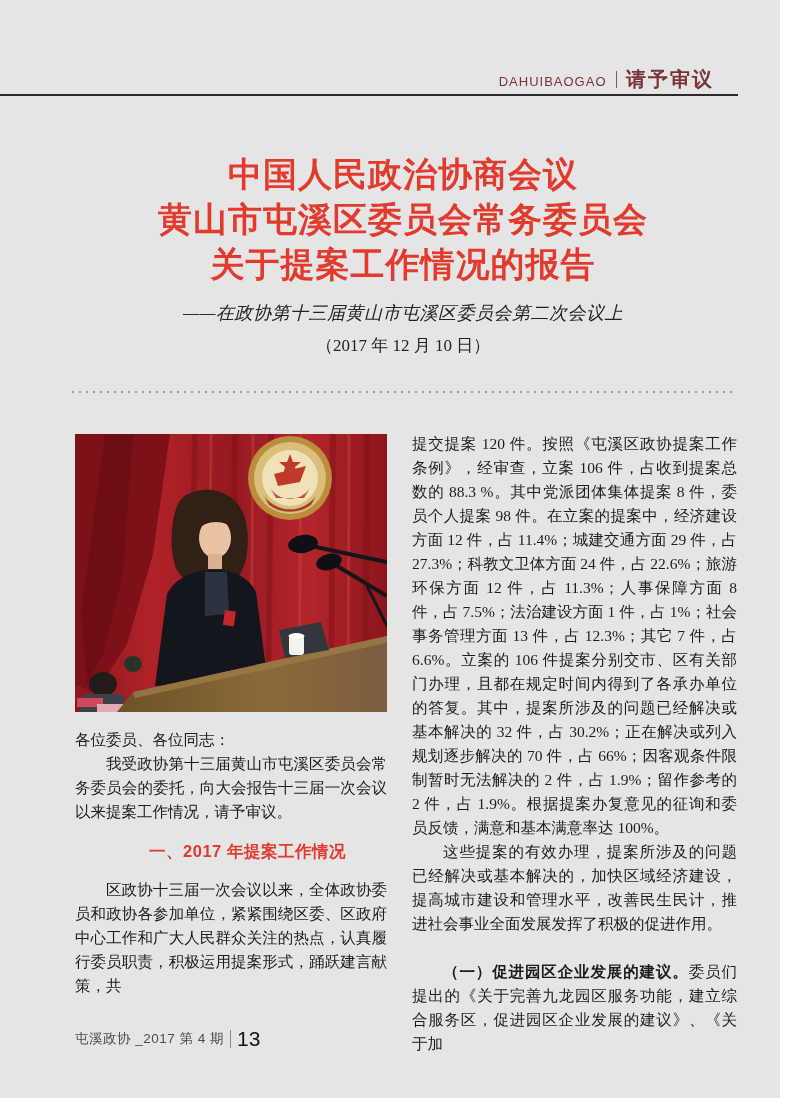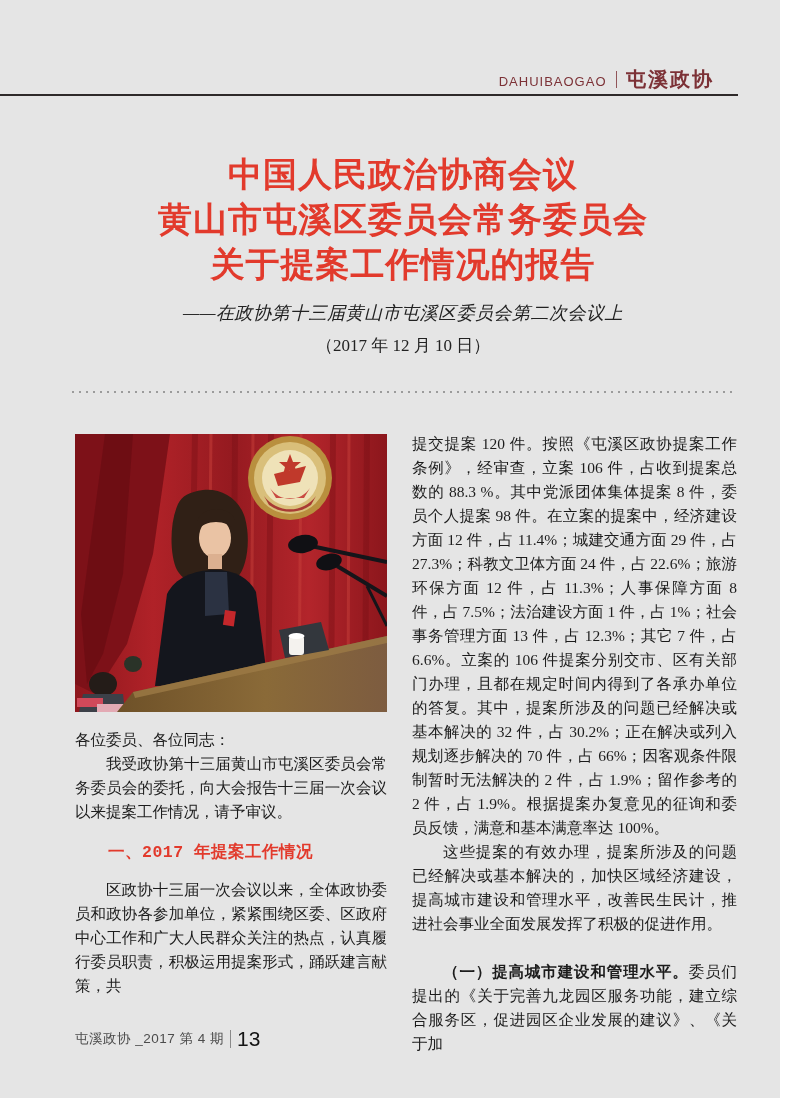--- a/index.html
+++ b/index.html
@@ -42,22 +42,22 @@
   .columns{
     position:absolute;left:75px;top:432px;width:662px;
     display:grid;grid-template-columns:312px 325px;column-gap:25px;
   }
   .col p{margin:0;font-size:15.5px;line-height:24px;text-align:justify;color:var(--body-ink);}
   .indent{text-indent:2em;}
   .photo{margin:2px 0 16px;width:312px;height:278px;display:block;}
   .photo svg{display:block;}
   .section-heading{
     margin:17px 0 15px;padding-left:2em;
-    font-family:Liberation Mono, monospace;
-    font-size:16.5px;font-weight:700;color:var(--accent-red);letter-spacing:.5px;
+    font-family:Liberation Sans, sans-serif;
+    font-size:16.5px;font-weight:700;color:var(--accent-red);letter-spacing:.5px;text-align:center;
   }
   .gap-top{margin-top:24px !important;}
   .sub-heading{
     font-family:"Liberation Sans","DejaVu Sans",sans-serif;
     font-weight:700;color:var(--body-ink);
   }
   
   .page-footer{
     position:absolute;top:1028px;left:75px;width:662px;
     text-align:right;display:flex;align-items:center;gap:6px;
@@ -73,21 +73,21 @@
   }
 </style>
 </head>
 <body>
 
 <div class="page">
 
   <div class="masthead">
     <span class="eyebrow">DAHUIBAOGAO</span>
     <span class="vbar"></span>
-    <span class="section">屯溪政协</span>
+    <span class="section">请予审议</span>
   </div>
   <div class="header-rule"></div>
 
   <section class="title-block">
     <h1>
       <div>中国人民政治协商会议</div>
       <div>黄山市屯溪区委员会常务委员会</div>
       <div>关于提案工作情况的报告</div>
     </h1>
     <p class="subtitle">——在政协第十三届黄山市屯溪区委员会第二次会议上</p>
@@ -180,21 +180,21 @@
       </figure>
       <p class="salutation">各位委员、各位同志：</p>
       <p class="indent">我受政协第十三届黄山市屯溪区委员会常务委员会的委托，向大会报告十三届一次会议以来提案工作情况，请予审议。</p>
       <h2 class="section-heading">一、2017 年提案工作情况</h2>
       <p class="indent">区政协十三届一次会议以来，全体政协委员和政协各参加单位，紧紧围绕区委、区政府中心工作和广大人民群众关注的热点，认真履行委员职责，积极运用提案形式，踊跃建言献策，共</p>
     </div>
 
     <div class="col">
       <p>提交提案 120 件。按照《屯溪区政协提案工作条例》，经审查，立案 106 件，占收到提案总数的 88.3 %。其中党派团体集体提案 8 件，委员个人提案 98 件。在立案的提案中，经济建设方面 12 件，占 11.4%；城建交通方面 29 件，占 27.3%；科教文卫体方面 24 件，占 22.6%；旅游环保方面 12 件，占 11.3%；人事保障方面 8 件，占 7.5%；法治建设方面 1 件，占 1%；社会事务管理方面 13 件，占 12.3%；其它 7 件，占 6.6%。立案的 106 件提案分别交市、区有关部门办理，且都在规定时间内得到了各承办单位的答复。其中，提案所涉及的问题已经解决或基本解决的 32 件，占 30.2%；正在解决或列入规划逐步解决的 70 件，占 66%；因客观条件限制暂时无法解决的 2 件，占 1.9%；留作参考的 2 件，占 1.9%。根据提案办复意见的征询和委员反馈，满意和基本满意率达 100%。</p>
       <p class="indent">这些提案的有效办理，提案所涉及的问题已经解决或基本解决的，加快区域经济建设，提高城市建设和管理水平，改善民生民计，推进社会事业全面发展发挥了积极的促进作用。</p>
-      <p class="indent gap-top"><span class="sub-heading">（一）提高城市建设和管理水平。</span><span>委员们提出的《关于完善九龙园区服务功能，建立综合服务区，促进园区企业发展的建议》、《关于加</span></p>
+      <p class="indent gap-top"><span class="sub-heading">（一）促进园区企业发展的建议。</span><span>委员们提出的《关于完善九龙园区服务功能，建立综合服务区，促进园区企业发展的建议》、《关于加</span></p>
     </div>
 
   </main>
 
   <footer class="page-footer">
     <span class="journal">屯溪政协 _2017 第 4 期</span>
     <span class="pagebar"></span>
     <span class="pagenum">13</span>
   </footer>
 

